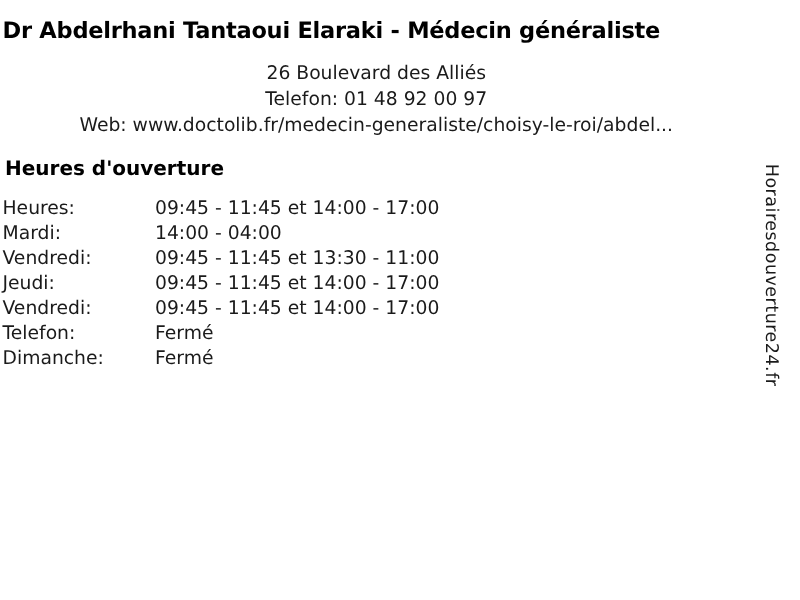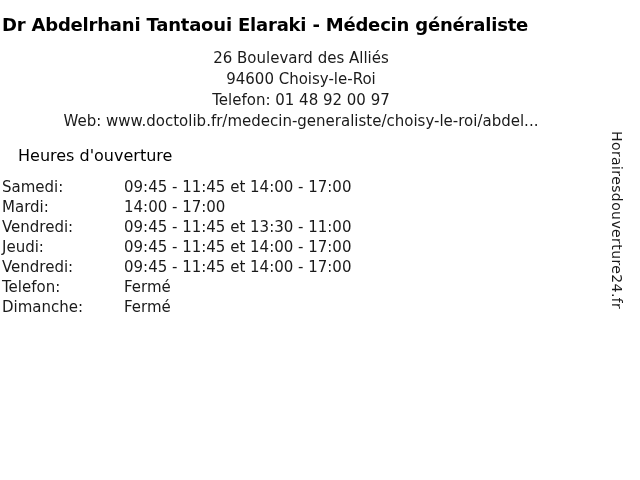--- a/index.html
+++ b/index.html
@@ -33,23 +33,23 @@
     font-size: 15px;
     line-height: 21px;
     color: #1a1a1a;
     text-align: center;
   }
   .address-block div {
     white-space: nowrap;
   }
   .hours-heading {
     font-size: 16px;
-    font-weight: 400;
+    font-weight: 700;
     line-height: 20px;
-    margin: 14px 0 0 16px;
+    margin: 14px 0 0 2px;
   }
   .hours-table {
     margin-top: 11px;
     border-collapse: collapse;
     font-size: 15px;
     color: #1a1a1a;
   }
   .hours-table td {
     padding: 0;
     line-height: 20px;
@@ -74,36 +74,35 @@
 </style>
 </head>
 <body>
 
 <div class="page">
 
   <h1 class="title">Dr Abdelrhani Tantaoui Elaraki - Médecin généraliste</h1>
 
   <div class="address-block">
     <div>26 Boulevard des Alliés</div>
-    <div>94600 Choisy-le-Roi</div>
     <div>Telefon: 01 48 92 00 97</div>
     <div>Web: www.doctolib.fr/medecin-generaliste/choisy-le-roi/abdel...</div>
   </div>
 
   <h2 class="hours-heading">Heures d'ouverture</h2>
 
   <table class="hours-table">
     <tbody>
       <tr>
-        <td class="day-col">Samedi:</td>
+        <td class="day-col">Heures:</td>
         <td>09:45 - 11:45 et 14:00 - 17:00</td>
       </tr>
       <tr>
         <td class="day-col">Mardi:</td>
-        <td>14:00 - 17:00</td>
+        <td>14:00 - 04:00</td>
       </tr>
       <tr>
         <td class="day-col">Vendredi:</td>
         <td>09:45 - 11:45 et 13:30 - 11:00</td>
       </tr>
       <tr>
         <td class="day-col">Jeudi:</td>
         <td>09:45 - 11:45 et 14:00 - 17:00</td>
       </tr>
       <tr>

